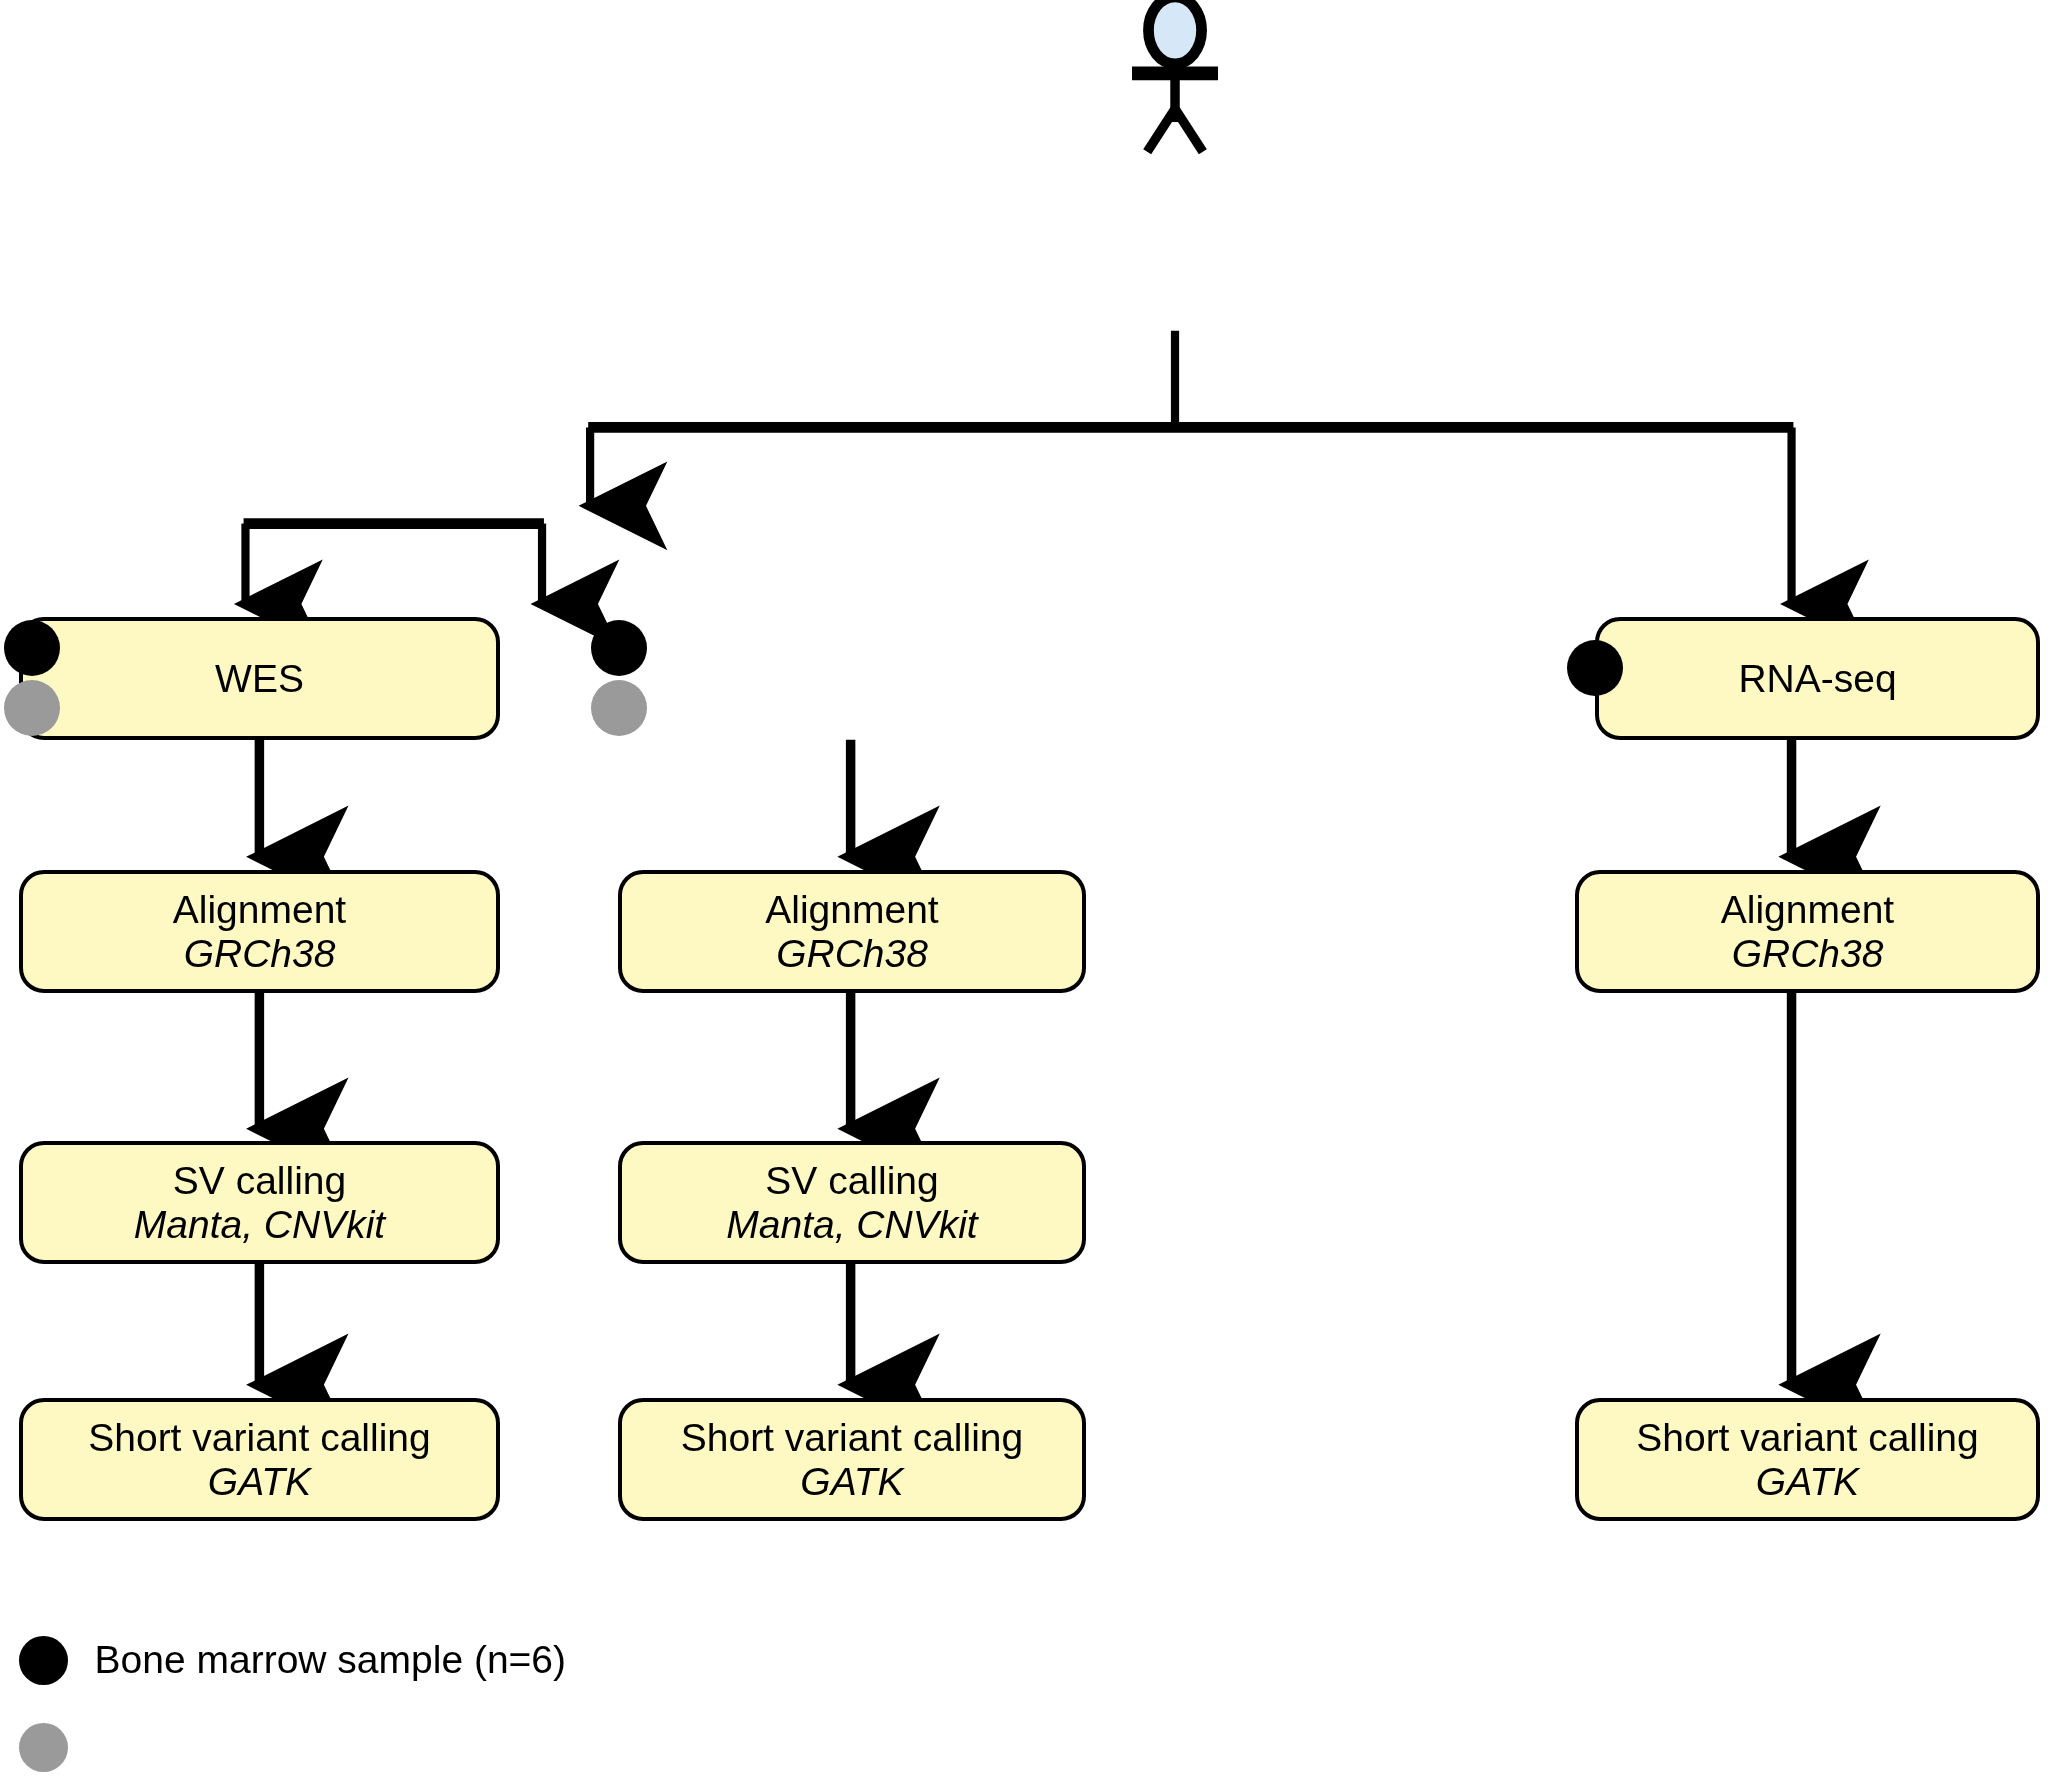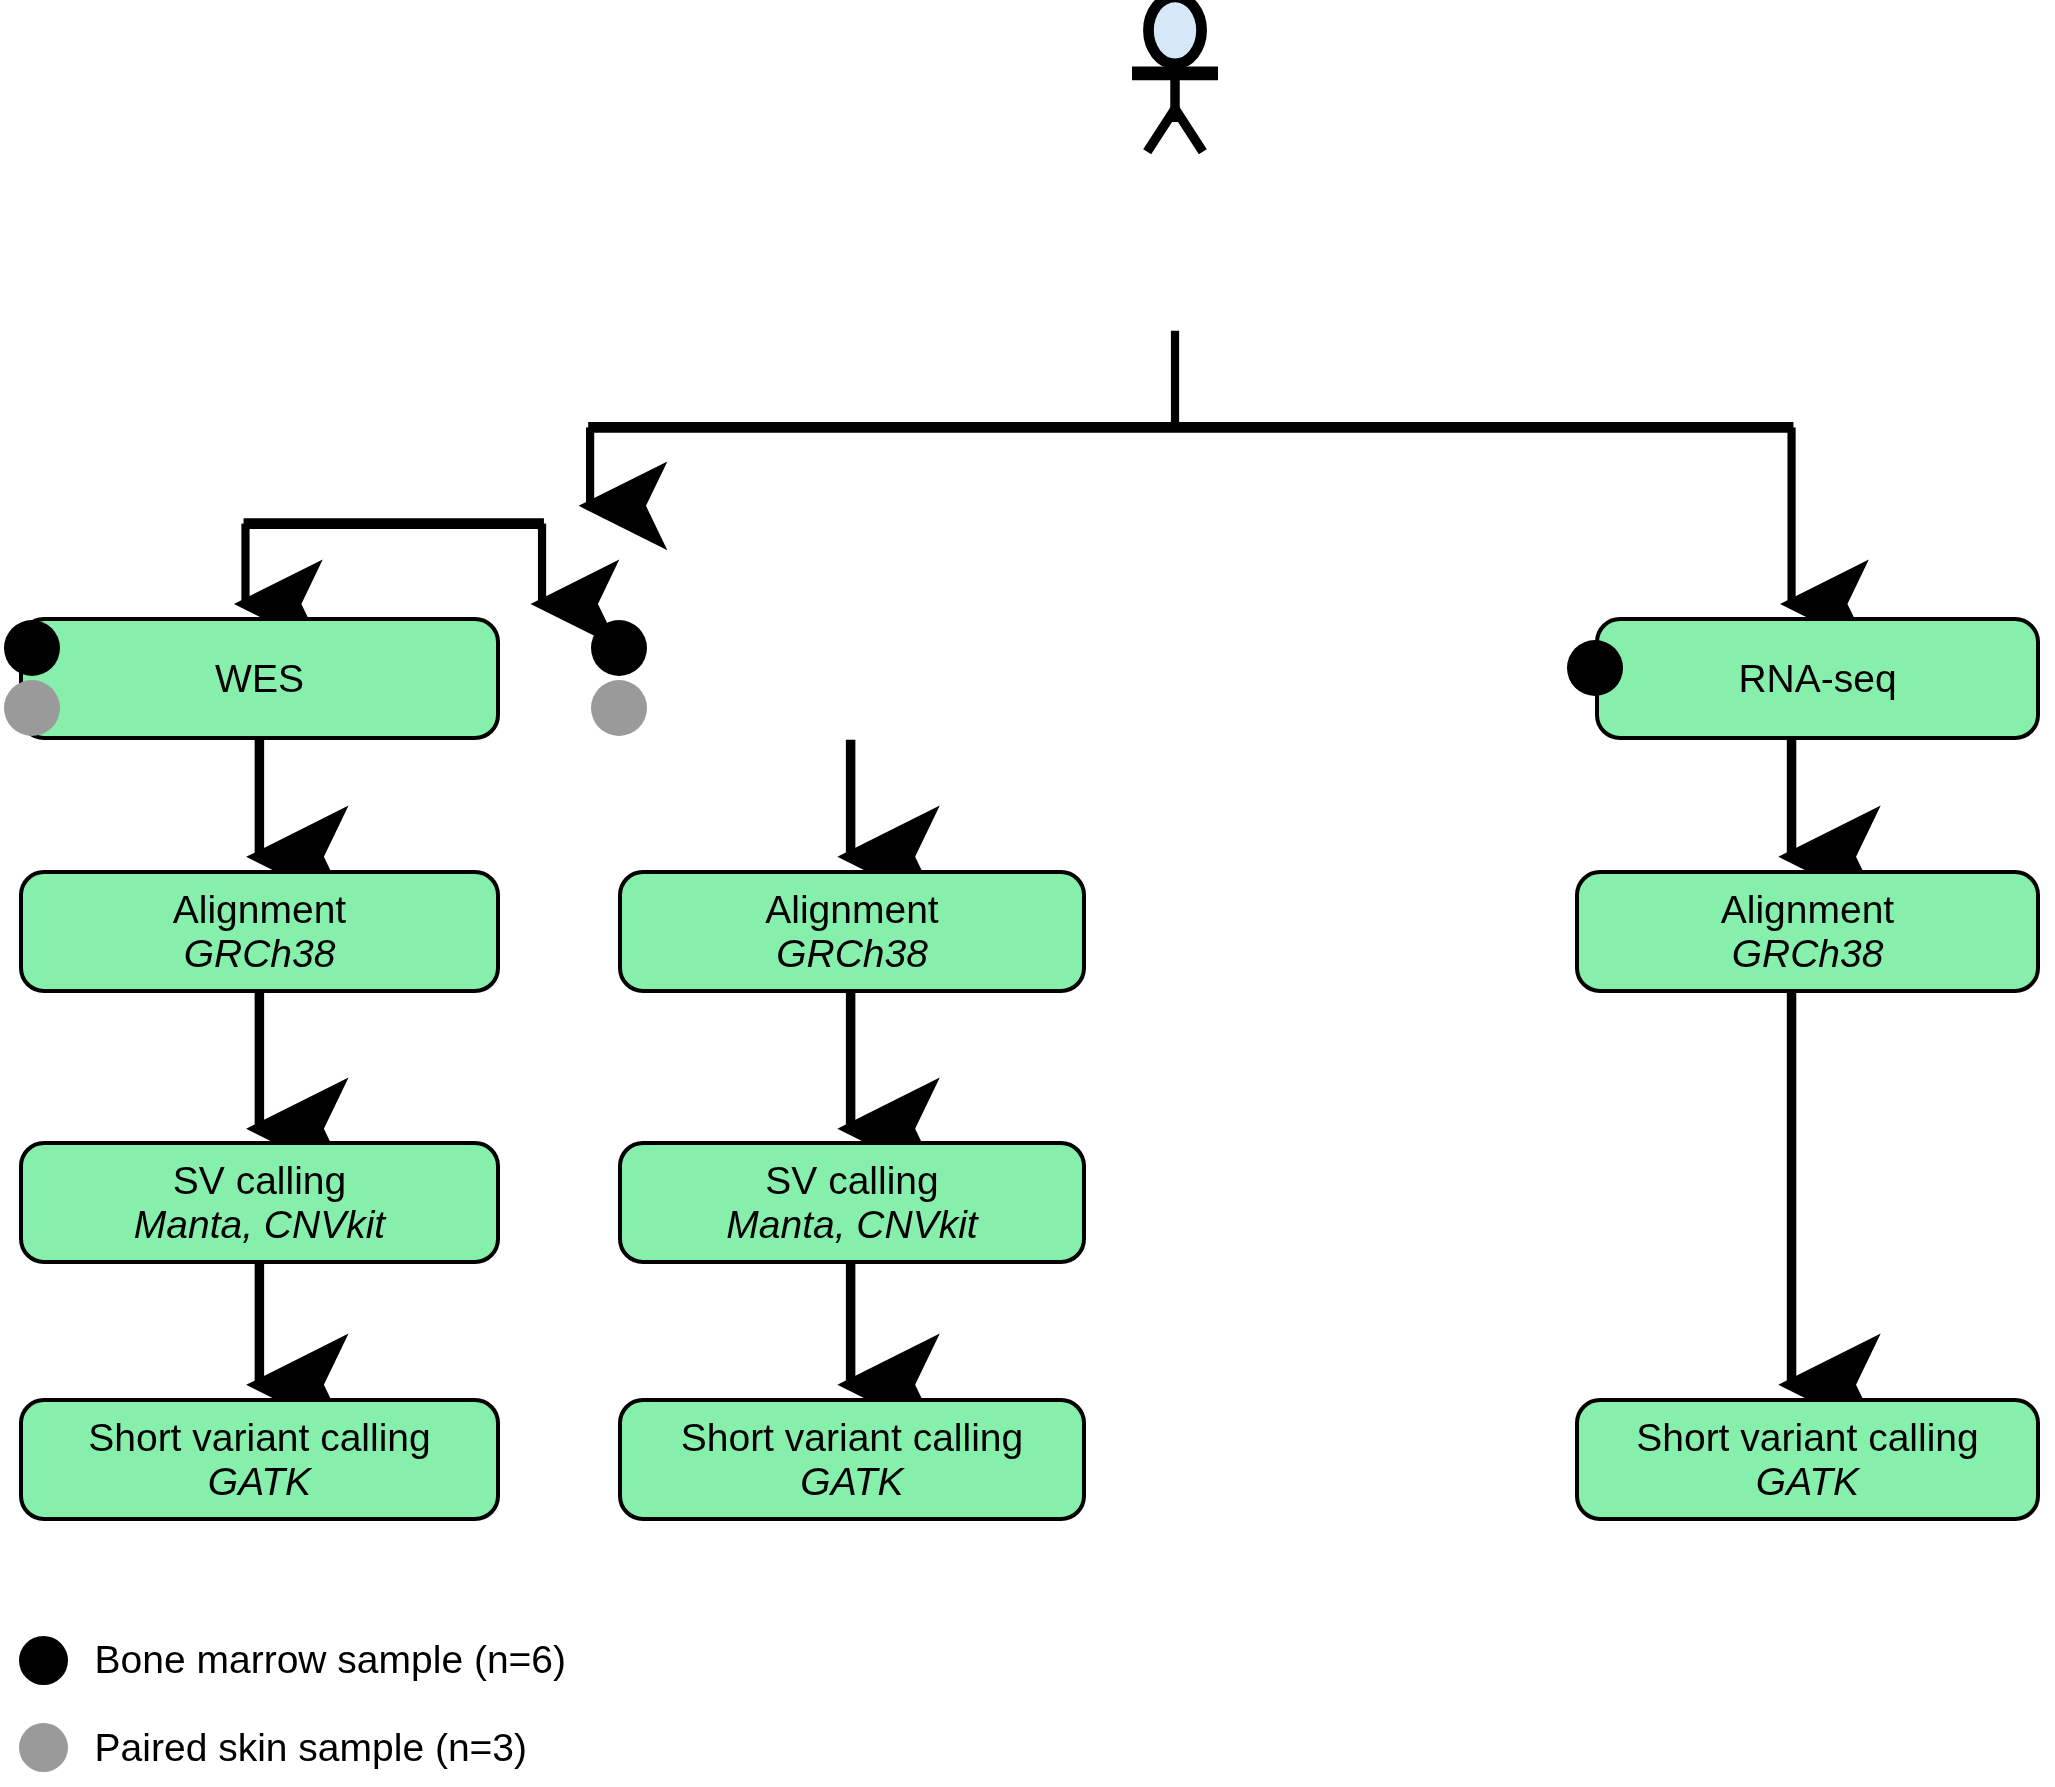--- a/index.html
+++ b/index.html
@@ -23,21 +23,21 @@
     left: 0;
     top: 0;
     width: 2056px;
     height: 1787px;
   }
   .node-box {
     position: absolute;
     box-sizing: border-box;
     border: 4.4px solid #000000;
     border-radius: 25px;
-    background: #86efac;
+    background: #fef9c3;
     display: flex;
     flex-direction: column;
     align-items: center;
     justify-content: center;
     line-height: 1.12;
   }
   .node-title {
     font-size: 39px;
     font-weight: 400;
     white-space: nowrap;
@@ -186,18 +186,17 @@
     <span class="node-tool">GATK</span>
   </div>
 
   <div class="legend">
     <div class="legend-row">
       <span class="legend-swatch" style="background:#000000;"></span>
       <span class="legend-label">Bone marrow sample (n=6)</span>
     </div>
     <div class="legend-row">
       <span class="legend-swatch" style="background:#9a9a9a;"></span>
-      <span class="legend-label">Paired skin sample (n=3)</span>
     </div>
   </div>
 
 </div>
 
 
 </body></html>

